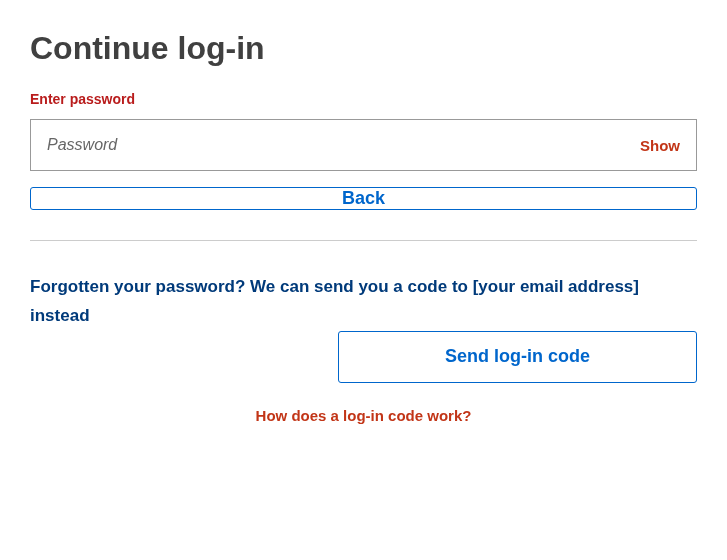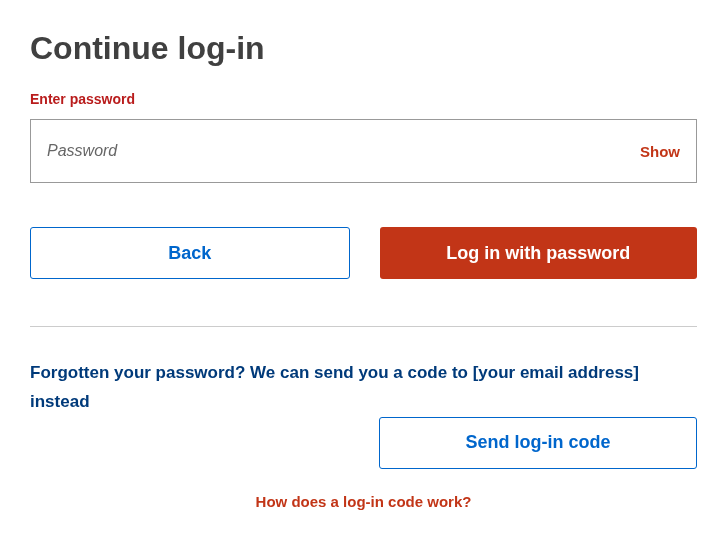--- a/index.html
+++ b/index.html
@@ -23,22 +23,22 @@
       font-size: 14px;
       font-weight: 700;
       color: #b91c1c;
       margin-bottom: 12px;
     }
     .input-wrapper {
       position: relative;
       border: 1px solid #999;
       display: flex;
       align-items: center;
-      height: 64px;
-      margin-bottom: 44px;
+      height: 52px;
+      margin-bottom: 16px;
     }
     .password-input {
       flex: 1;
       border: none;
       outline: none;
       padding: 14px 16px;
       font-size: 16px;
       font-style: italic;
       color: #666;
       background: transparent;
@@ -53,21 +53,22 @@
       font-size: 15px;
       padding: 0 16px;
       cursor: pointer;
       background: none;
       border: none;
       text-align: center;
     }
     .button-row {
       display: flex;
       gap: 30px;
-      margin-bottom: 47px;
+      margin-bottom: 30px;
+      flex-direction: column;
     }
     .btn {
       flex: 1;
       height: 52px;
       font-size: 18px;
       font-weight: 700;
       border-radius: 3px;
       cursor: pointer;
       display: flex;
       align-items: center;
@@ -93,21 +94,21 @@
       font-size: 17px;
       font-weight: 700;
       line-height: 1.7;
     }
     .send-code-row {
       display: flex;
       justify-content: flex-end;
       margin-bottom: 24px;
     }
     .btn-send-code {
-      width: 318px;
+      width: 359px;
       height: 52px;
       background: #fff;
       color: #0066cc;
       border: 1.5px solid #0066cc;
       font-size: 18px;
       font-weight: 700;
       border-radius: 3px;
       cursor: pointer;
     }
     .help-link-row {
@@ -129,21 +130,20 @@
 
 <div class="field-label">Enter password</div>
 
 <div class="input-wrapper">
   <input type="password" class="password-input" placeholder="Password" style="">
   <button class="show-toggle">Show</button>
 </div>
 
 <div class="button-row">
   <button class="btn btn-back">Back</button>
-  <button class="btn btn-login">Log in with password</button>
 </div>
 
 <hr class="divider">
 
 <p class="forgotten-text">Forgotten your password? We can send you a code to [your email address] instead</p>
 
 <div class="send-code-row">
   <button class="btn-send-code">Send log-in code</button>
 </div>
 

